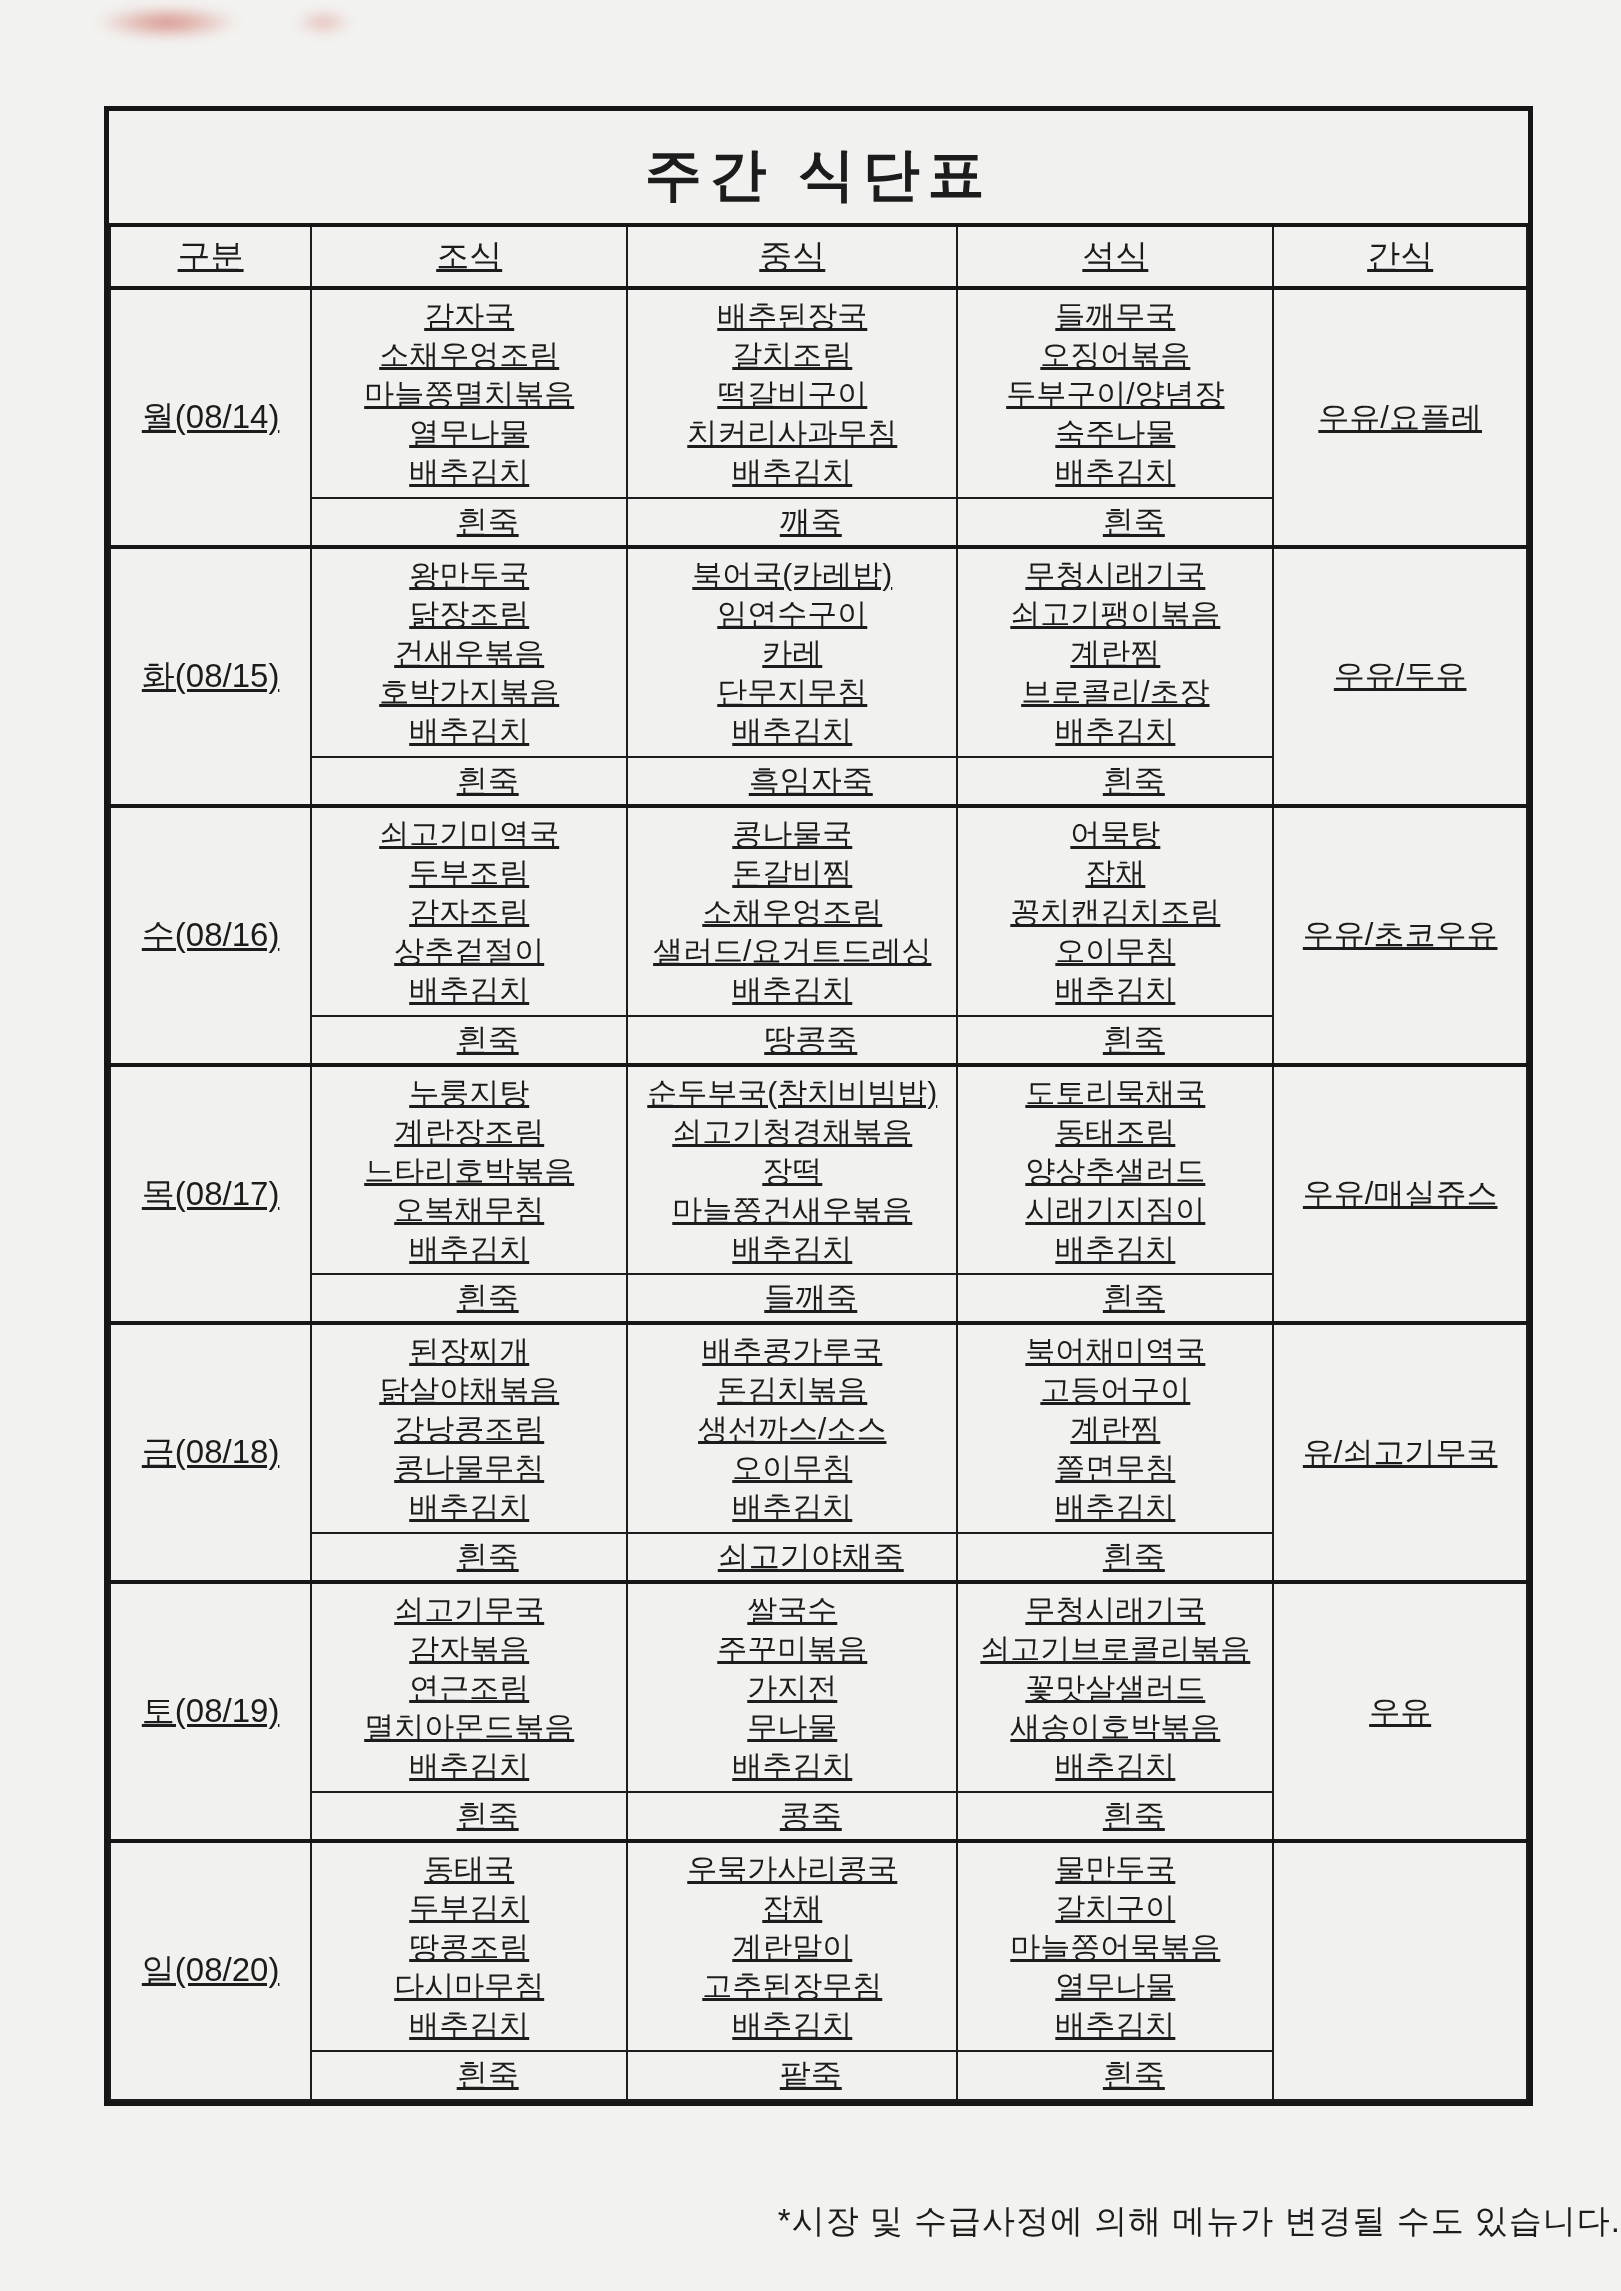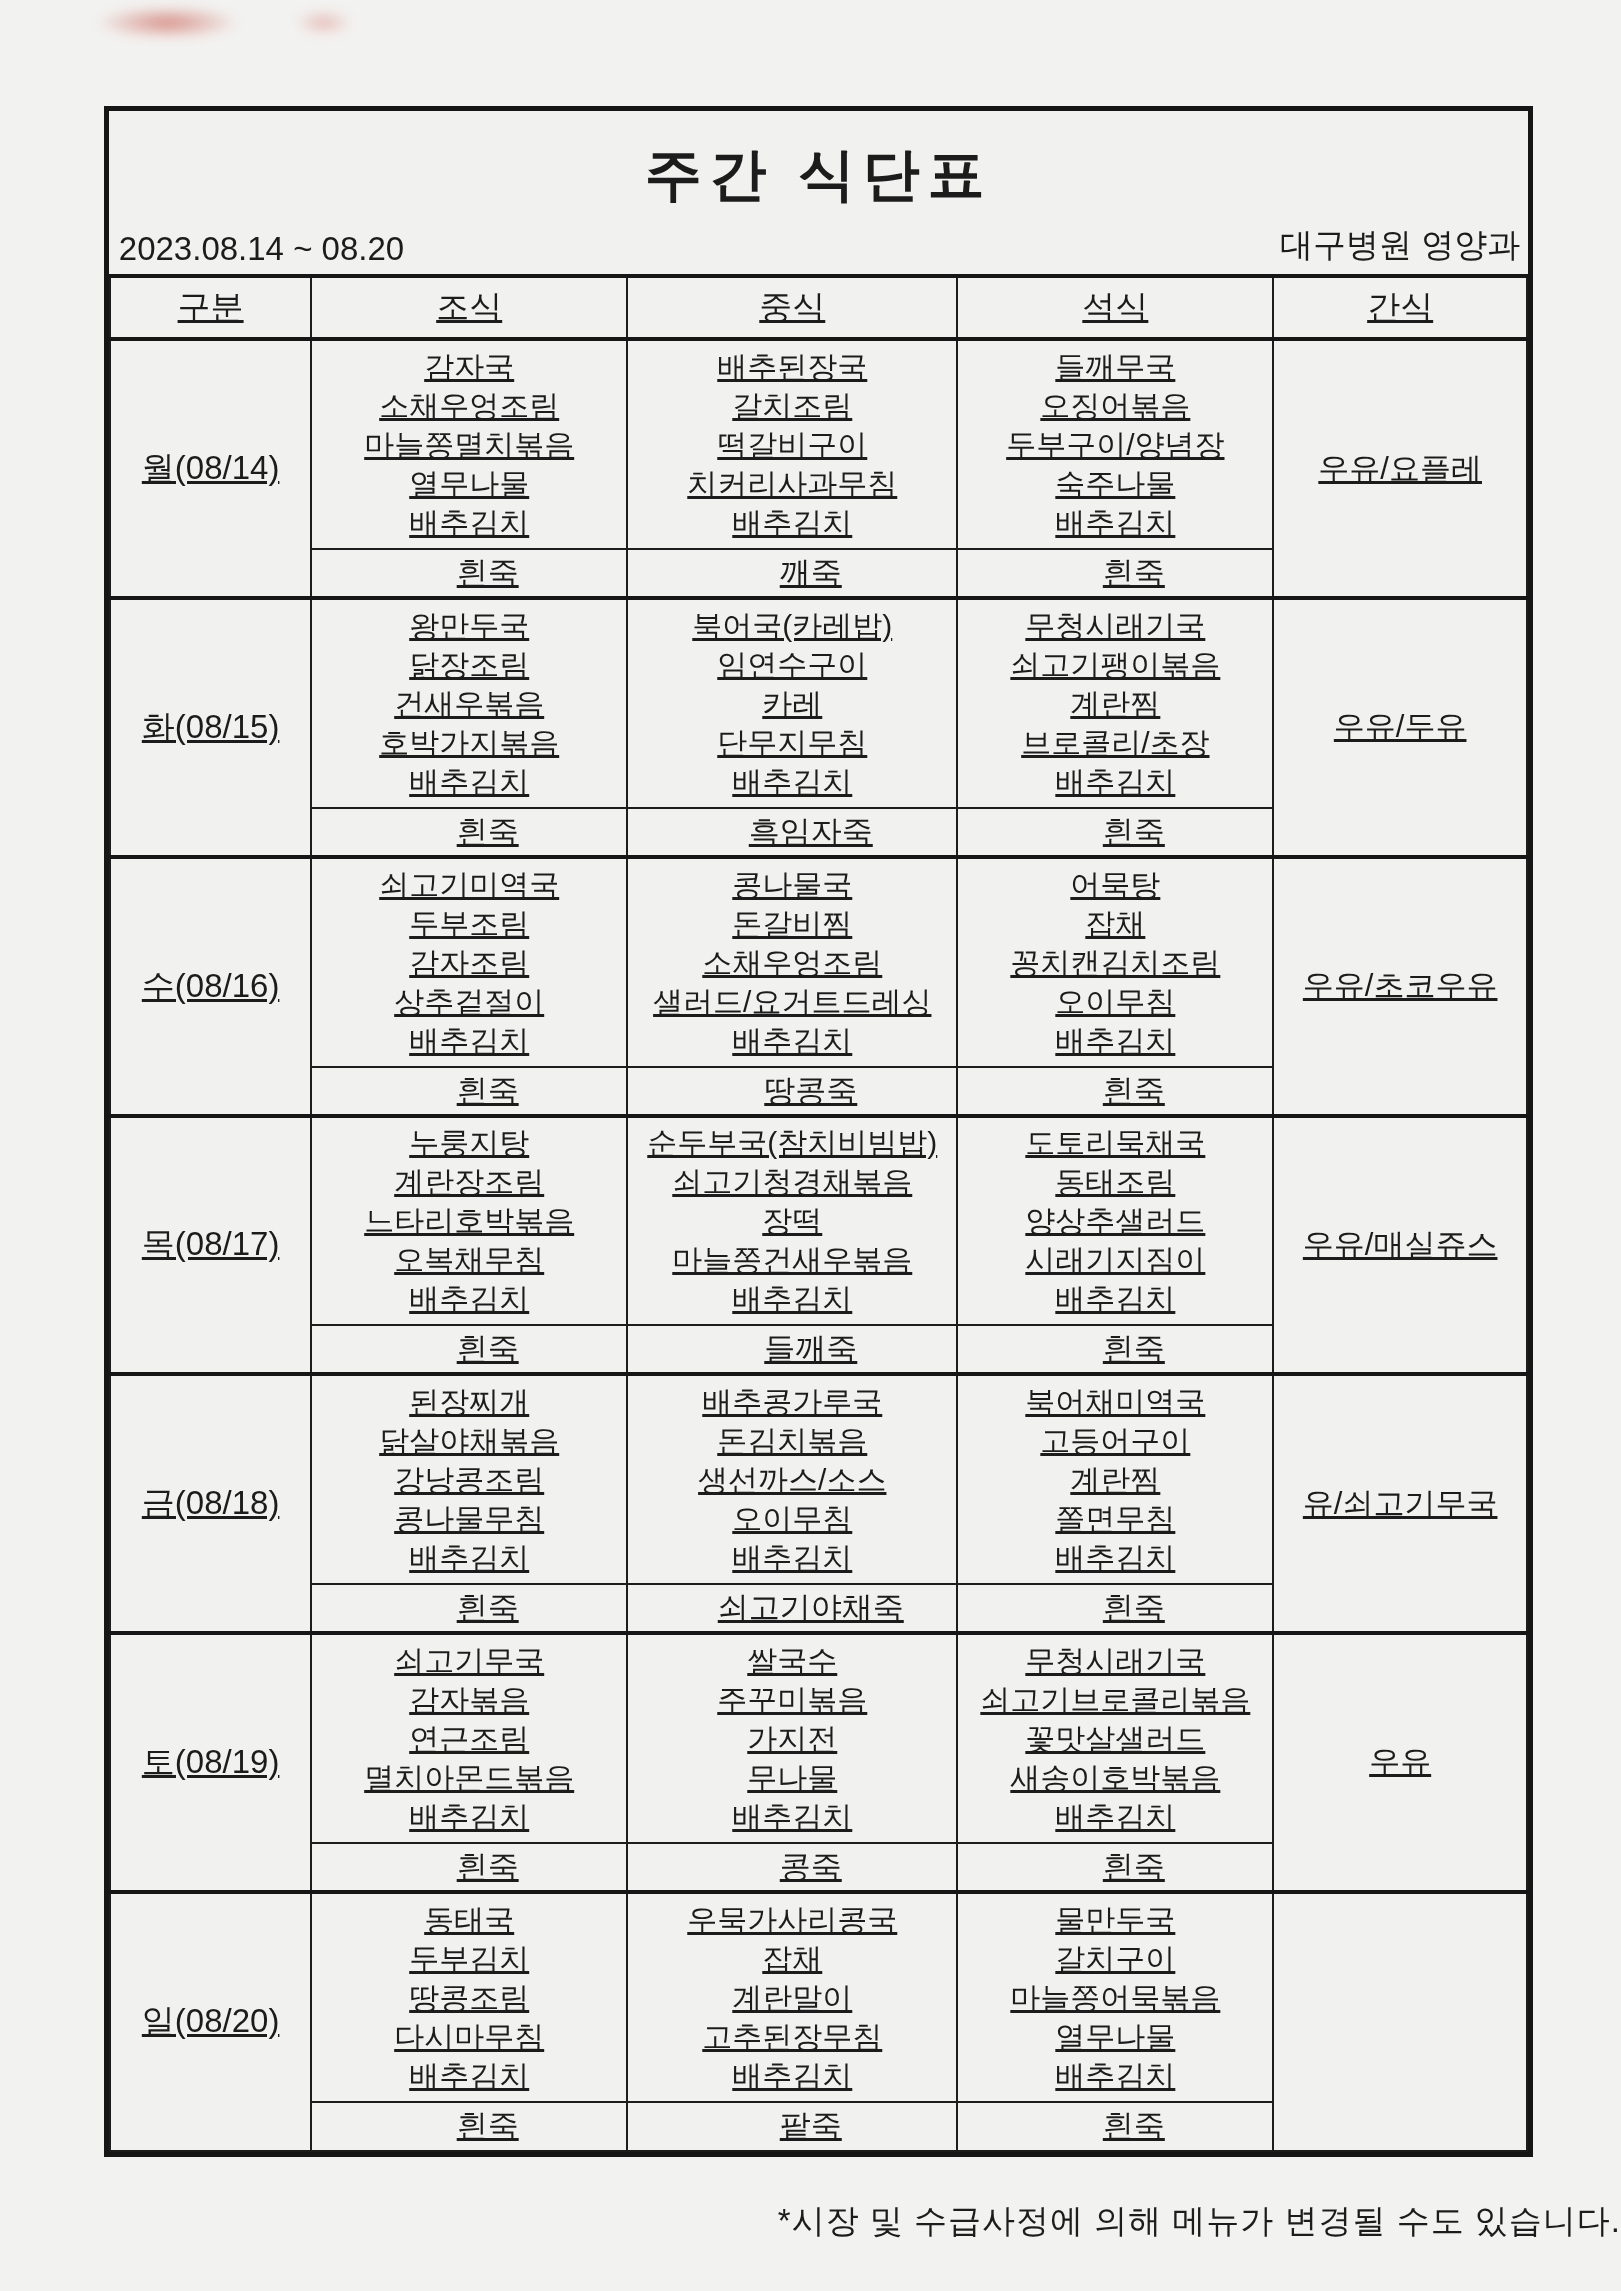--- a/index.html
+++ b/index.html
@@ -77,24 +77,20 @@
 </style>
 </head>
 <body>
 
 <div class="artifact a1"></div>
 <div class="artifact a2"></div>
 
 <div class="sheet">
   <div class="title-row">
     <h1>주간 식단표</h1>
-  </div>
-  <div class="date-row">
-    <span>2023.08.14 ~ 08.20</span>
-    <span>대구병원 영양과</span>
   </div>
   <table>
     <colgroup>
       <col class="c-day">
         <col class="c-bf">
         <col class="c-lu">
         <col class="c-di">
         <col class="c-sn">
     </colgroup>
     <thead>

